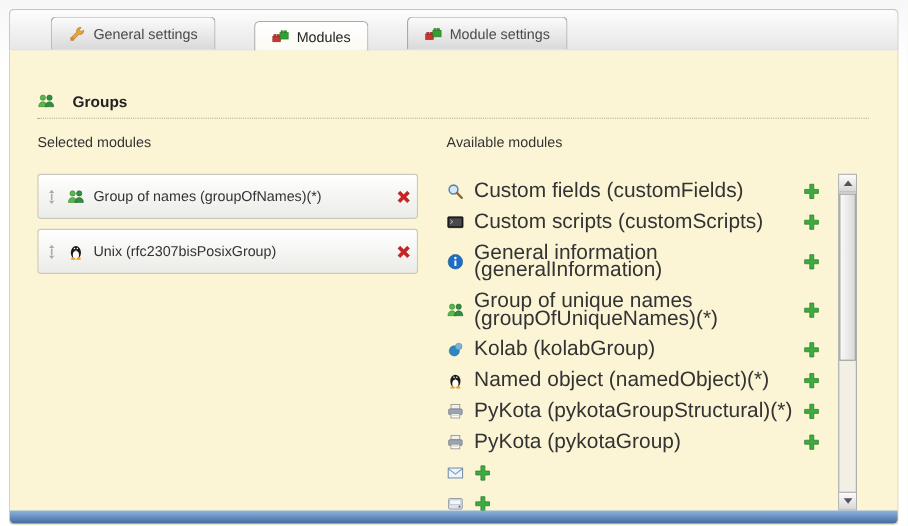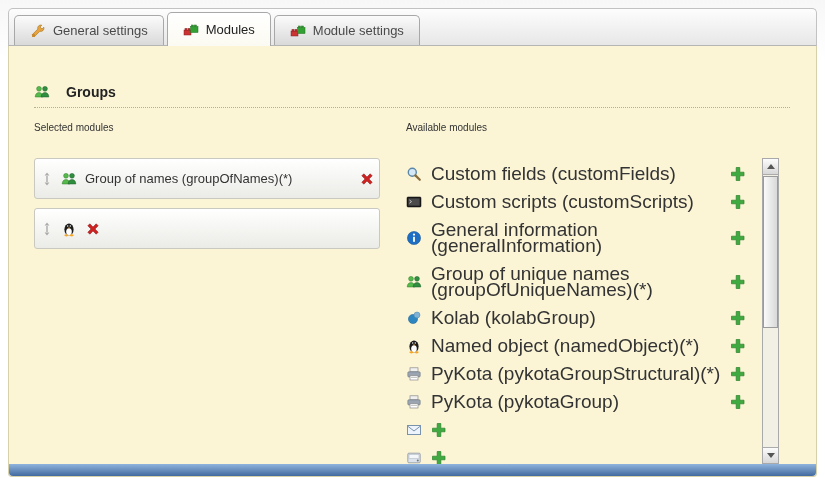--- a/index.html
+++ b/index.html
@@ -19,24 +19,24 @@
     border:1px solid #c2c2c2; border-bottom:1px solid #b5b5b5;
     border-radius:5px 5px 0 0;
     display:flex; align-items:flex-end; gap:3px; padding:0 0 0 5px;
   }
   .tab {
     display:flex; align-items:center; gap:7px;
     height:30px; padding:0 15px;
     border:1px solid #a8a8a8; border-bottom:none;
     border-radius:5px 5px 0 0;
     background:linear-gradient(#fbfbfb,#d9d9d9);
-    font-size:13px; color:#4a4a4a; cursor:pointer; white-space:nowrap;
+    font-size:13px; color:#4a4a4a; cursor:pointer; white-space:nowrap;margin-left:32px;
   }
   .tab.active {
-    height:34px; margin-bottom:-1px; z-index:3; position:relative;
+    height:27px; margin-bottom:-1px; z-index:3; position:relative;
     background:linear-gradient(#ffffff,#fbfaf2);
     color:#222;
   }
   .ticon { width:16px; height:16px; display:inline-flex; }
 
   
   .panel {
     position:absolute; left:8px; top:46px; width:809px; height:431px;
     background:#fbf5d6;
     border:1px solid #d6d0ab; border-top:none;
@@ -51,21 +51,21 @@
   .groups-header {
     position:absolute; left:25px; right:26px; top:38px;
     display:flex; align-items:center; gap:16px;
     padding-bottom:7px;
     border-bottom:1px dotted #b9b08a;
     font-size:14px; font-weight:bold; color:#222;
   }
   .micon { width:16px; height:16px; display:inline-flex; flex:none; }
 
   .col-heading {
-    position:absolute; top:76px; font-size:10px; color:#333;
+    position:absolute; top:76px; font-size:13px; color:#333;
   }
   .col-heading.sel { left:25px; }
   .col-heading.av  { left:397px; }
 
   
   .sel-list { position:absolute; left:25px; top:112px; width:346px; }
   .sel-item {
     display:flex; align-items:center; gap:8px;
     height:41px; margin-bottom:9px; padding:0 4px 0 6px;
     background:linear-gradient(#ffffff,#ebebe7);
@@ -203,20 +203,21 @@
           <svg viewBox="0 0 16 16" width="16" height="16">
               <ellipse cx="8" cy="8.6" rx="4.6" ry="6" fill="#1b1b1b"></ellipse>
               <ellipse cx="8" cy="10.8" rx="2.8" ry="3.6" fill="#fff"></ellipse>
               <circle cx="6.7" cy="5" r="0.7" fill="#fff"></circle>
               <circle cx="9.3" cy="5" r="0.7" fill="#fff"></circle>
               <polygon points="7,6.4 9,6.4 8,7.8" fill="#f5a623"></polygon>
               <ellipse cx="5.4" cy="14.3" rx="2" ry="1.1" fill="#f5a623"></ellipse>
               <ellipse cx="10.6" cy="14.3" rx="2" ry="1.1" fill="#f5a623"></ellipse>
             </svg>
         </span>
+        <span class="lbl">Unix (rfc2307bisPosixGroup)</span>
         <span class="del">
           <svg viewBox="0 0 16 16" width="16" height="16">
               <path d="M2.8 4.8l2-2L8 6l3.2-3.2 2 2L10 8l3.2 3.2-2 2L8 10l-3.2 3.2-2-2L6 8z" fill="#cc2222" stroke="#8f1515" stroke-width="0.5"></path>
             </svg>
         </span>
       </div>
 
     </div>
 
     <div class="av-list">

